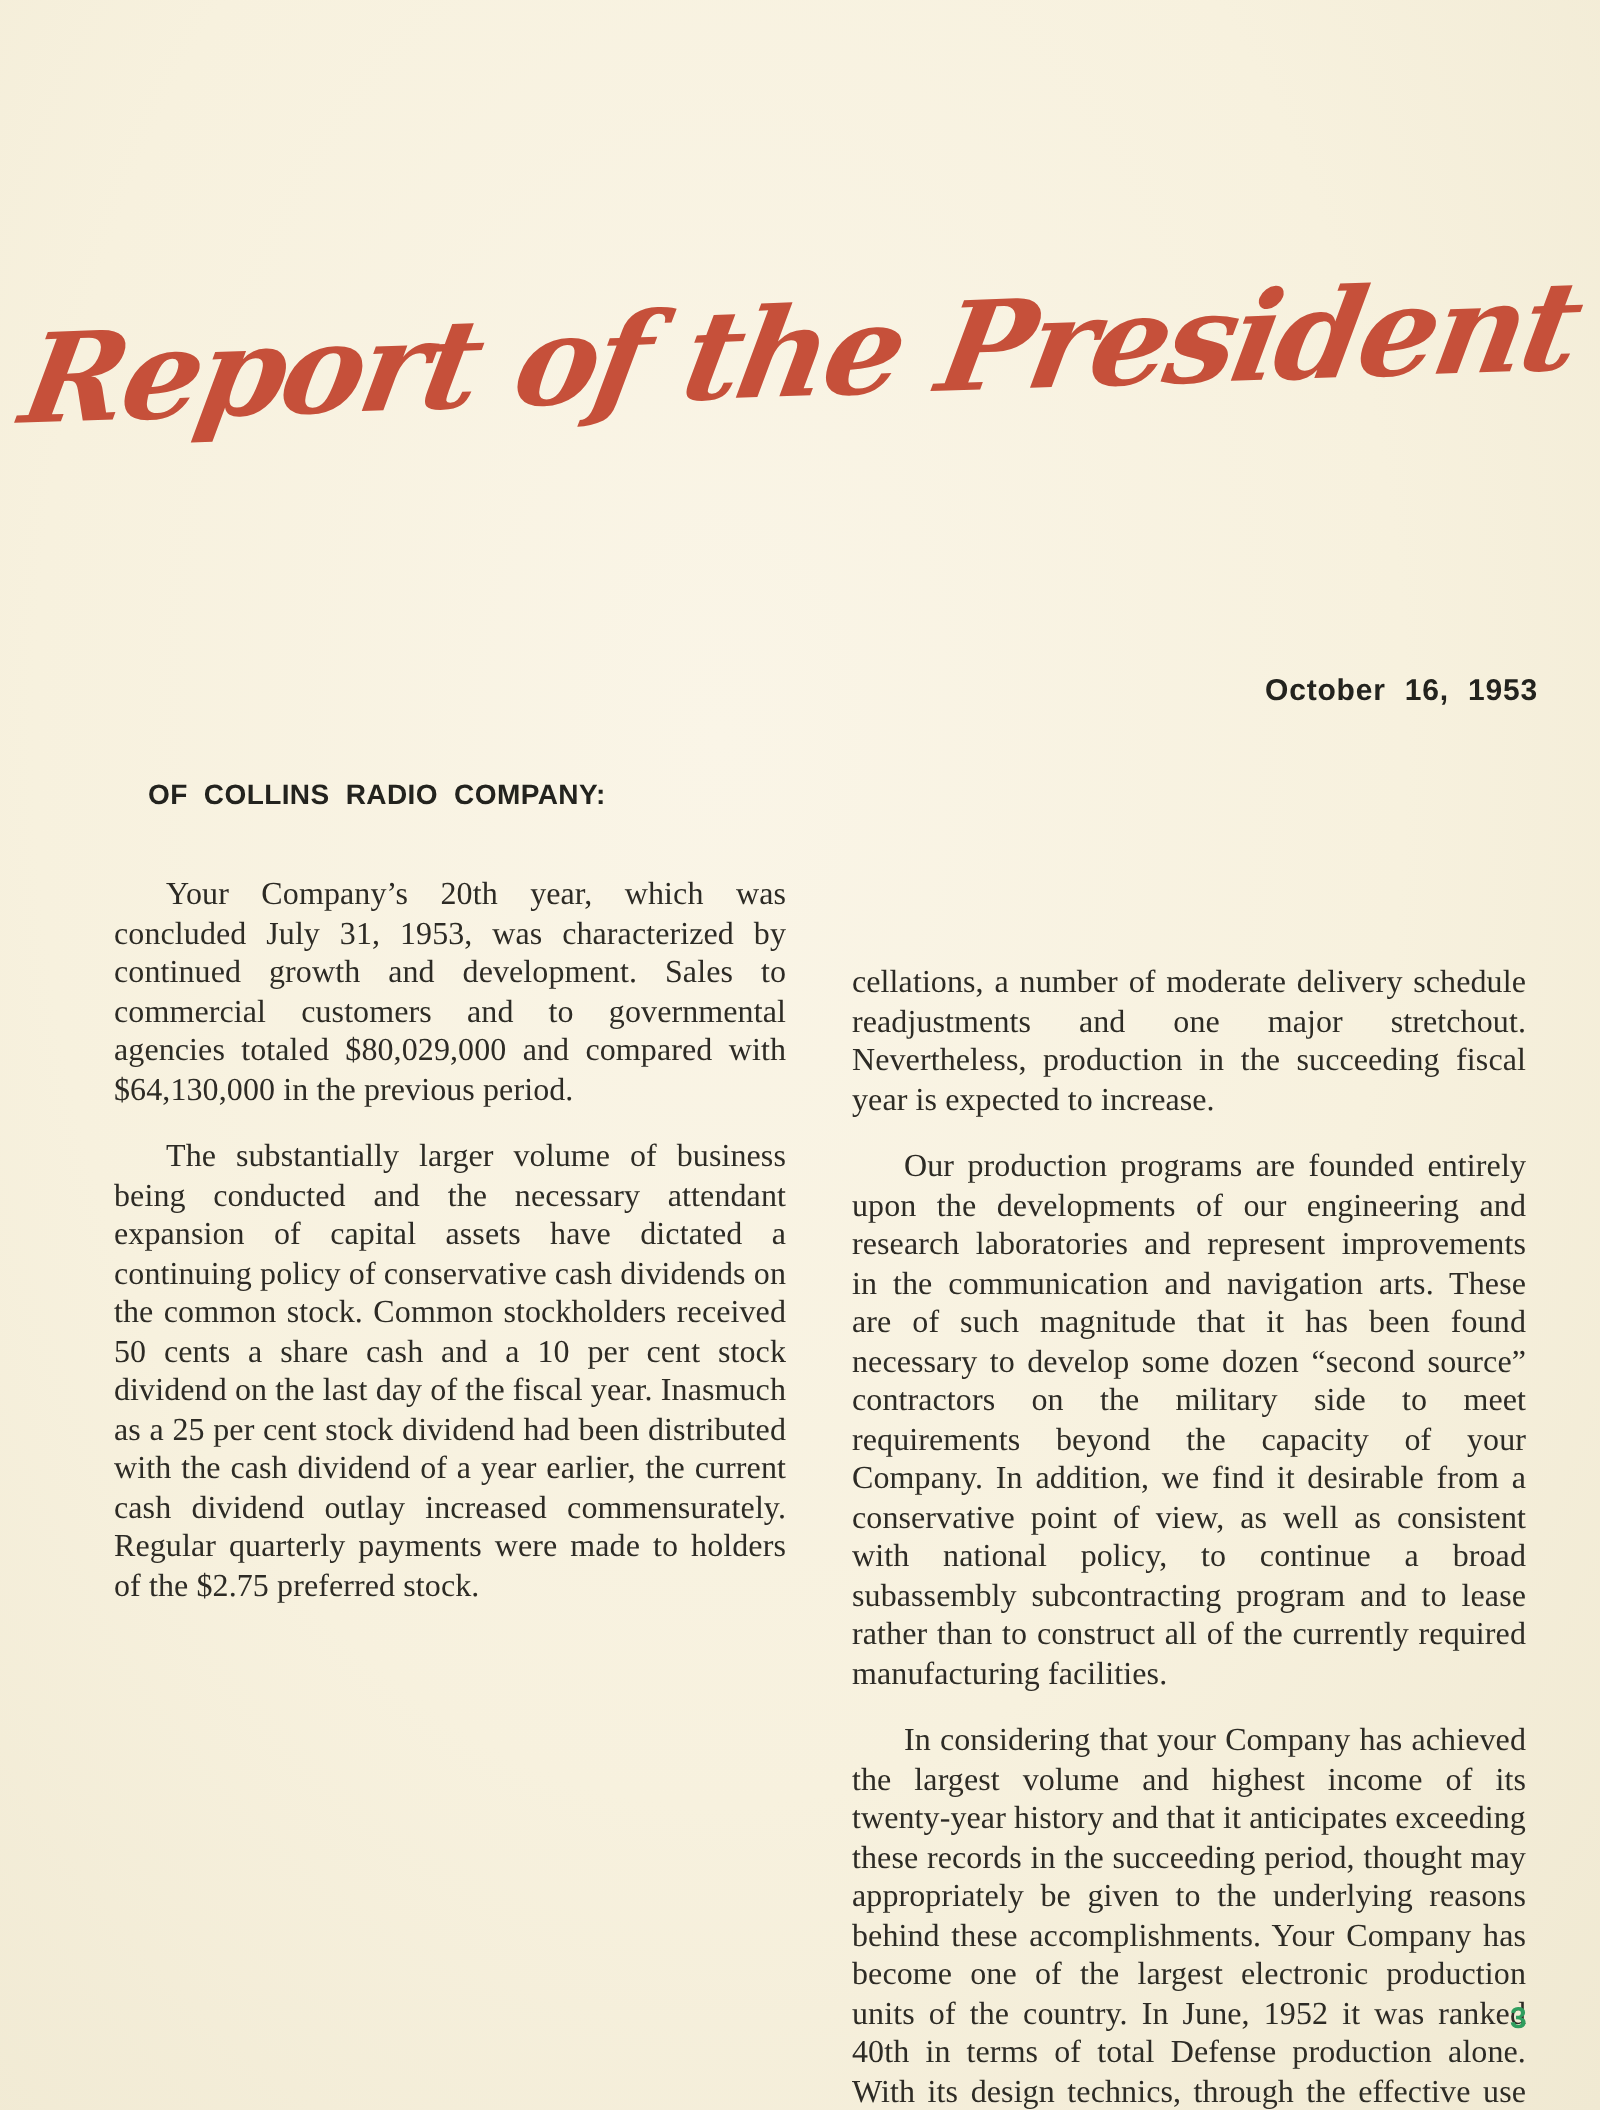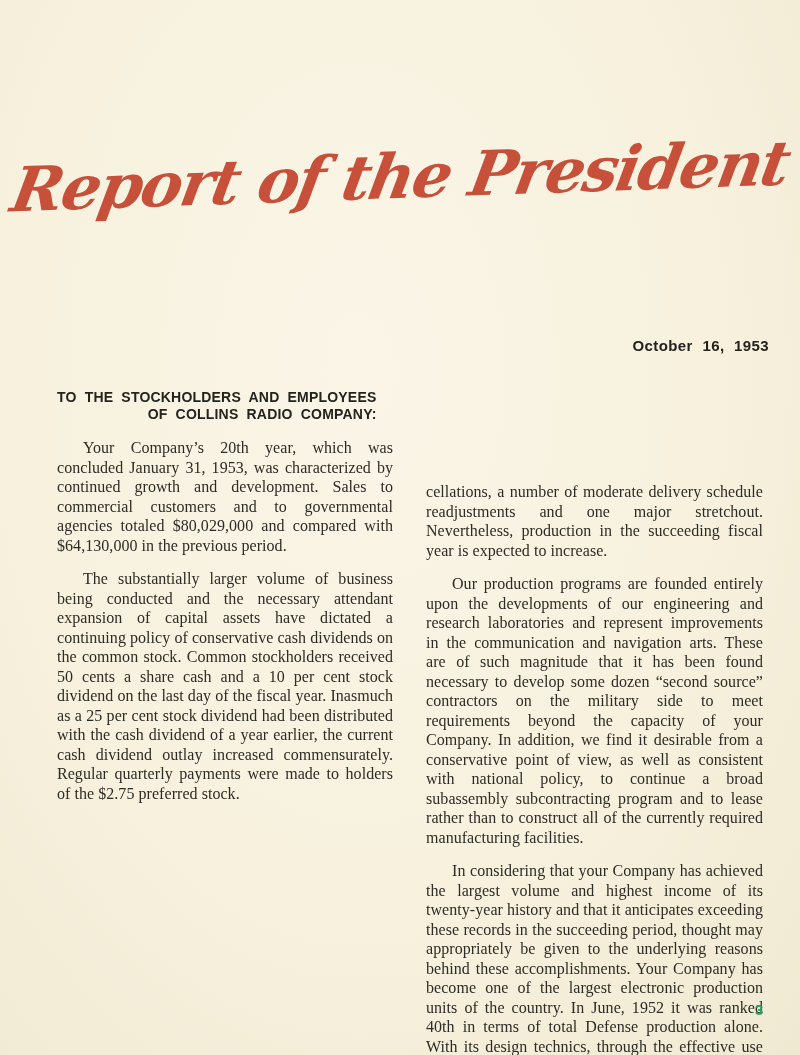--- a/index.html
+++ b/index.html
@@ -85,26 +85,25 @@
 
 <div class="page">
 
   <div class="script-title">
     <span>Report of the President</span>
   </div>
 
   <div class="report-date">October 16, 1953</div>
 
   <div class="salutation">
-    <div class="line1">TO THE STOCKHOLDERS AND EMPLOYEES</div>
     <div class="line2">OF COLLINS RADIO COMPANY:</div>
   </div>
 
   <div class="col col-left">
-    <p>Your Company’s 20th year, which was concluded January 31, 1953, was characterized by continued growth and development.  Sales to commercial customers and to governmental agencies totaled $80,029,000 and compared with $64,130,000 in the previous period.</p>
+    <p>Your Company’s 20th year, which was concluded July 31, 1953, was characterized by continued growth and development.  Sales to commercial customers and to governmental agencies totaled $80,029,000 and compared with $64,130,000 in the previous period.</p>
     <p>The substantially larger volume of business being conducted and the necessary attendant expansion of capital assets have dictated a continuing policy of conservative cash dividends on the common stock. Common stockholders received 50 cents a share cash and a 10 per cent stock dividend on the last day of the fiscal year.  Inasmuch as a 25 per cent stock dividend had been distributed with the cash dividend of a year earlier, the current cash dividend outlay increased commensurately.  Regular quarterly payments were made to holders of the $2.75 preferred stock.</p>
   </div>
 
   <div class="col col-right">
     <p class="no-indent">cellations, a number of moderate delivery schedule readjustments and one major stretchout.  Nevertheless, production in the succeeding fiscal year is expected to increase.</p>
     <p>Our production programs are founded entirely upon the developments of our engineering and research laboratories and represent improvements in the communication and navigation arts.  These are of such magnitude that it has been found necessary to develop some dozen “second source” contractors on the military side to meet requirements beyond the capacity of your Company.  In addition, we find it desirable from a conservative point of view, as well as consistent with national policy, to continue a broad subassembly subcontracting program and to lease rather than to construct all of the currently required manufacturing facilities.</p>
     <p>In considering that your Company has achieved the largest volume and highest income of its twenty-year history and that it anticipates exceeding these records in the succeeding period, thought may appropriately be given to the underlying reasons behind these accomplishments.  Your Company has become one of the largest electronic production units of the country.  In June, 1952 it was ranked 40th in terms of total Defense production alone.  With its design technics, through the effective use of subcontracting, and by the effectiveness</p>
   </div>
 
   <div class="page-number">3</div>

